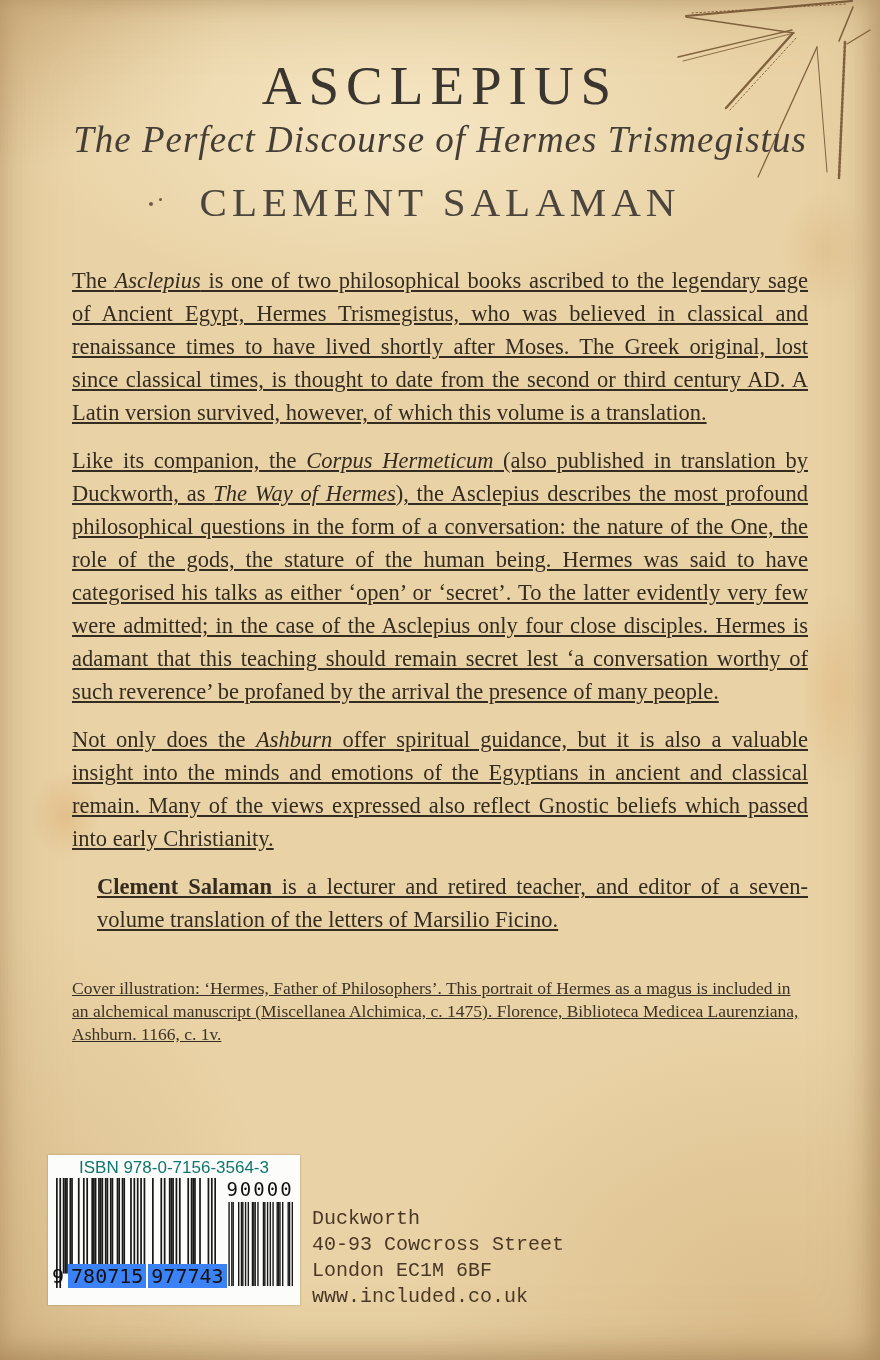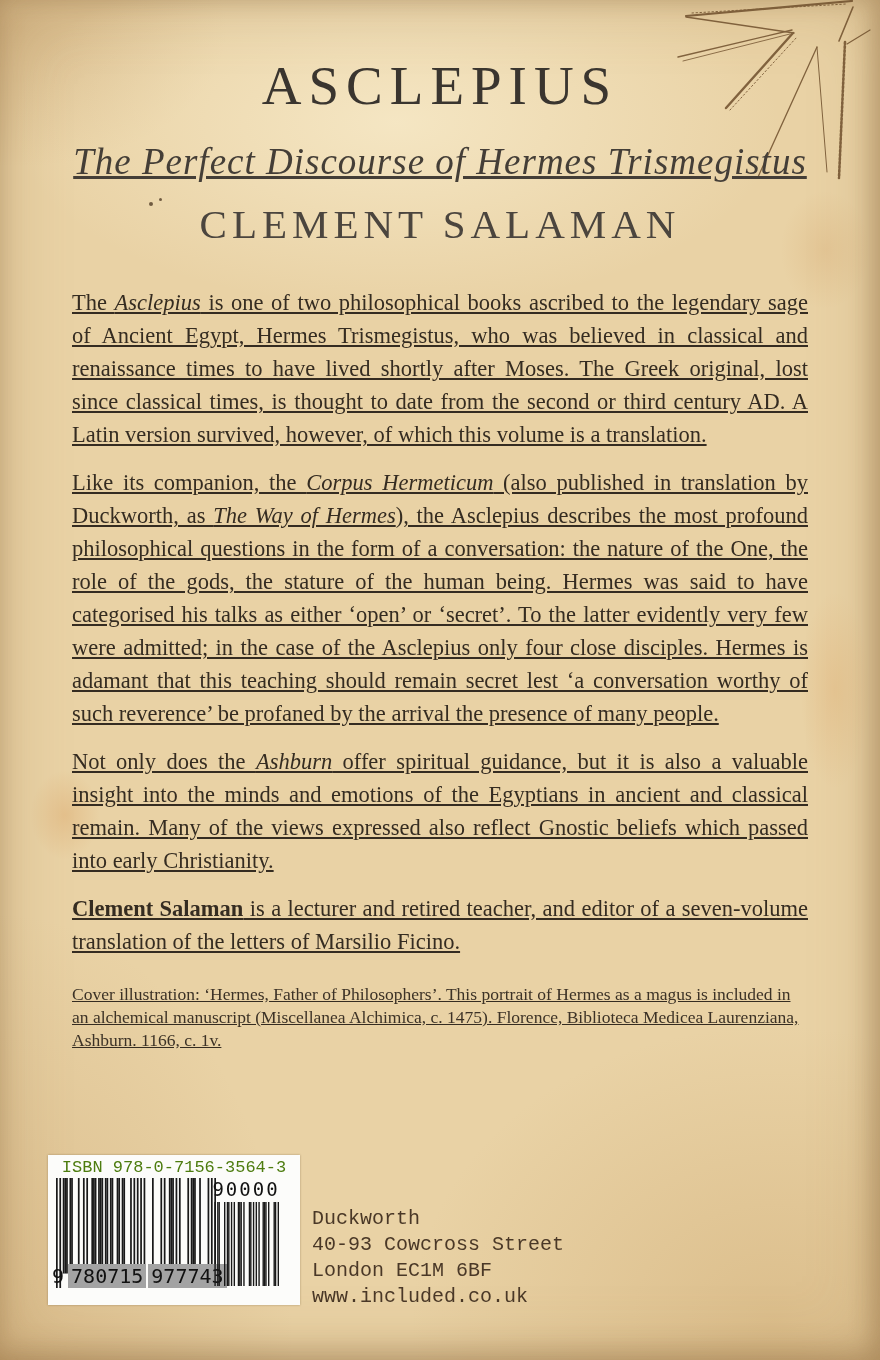--- a/index.html
+++ b/index.html
@@ -27,64 +27,64 @@
   .stain.s3{left:780px;top:190px;width:90px;height:120px;background:radial-gradient(rgba(190,120,50,.14),rgba(190,120,50,0) 70%);}
   .speck{position:absolute;width:4px;height:4px;border-radius:50%;background:rgba(70,50,30,.75);}
   .sketch{position:absolute;top:0;right:0;width:240px;height:200px;}
 
   header{position:relative;text-align:center;padding-top:56px;}
   .title{
     margin:0;font-weight:400;font-size:55px;line-height:60px;
     letter-spacing:7px;color:#3a352f;
   }
   .subtitle{
-    margin-top:24px;font-style:italic;font-size:37px;line-height:44px;
-    color:#443e37;letter-spacing:1px;text-decoration:underline;
+    margin-top:2px;font-style:italic;font-size:37px;line-height:44px;
+    color:#443e37;letter-spacing:1px;
   }
   .author{
     margin-top:16px;font-size:41px;line-height:48px;
     letter-spacing:5px;color:#4b453e;
   }
 
   main{position:relative;margin:38px 72px 0 72px;text-decoration:underline;}
   main p{
     margin:0 0 15px 0;
     font-size:22.5px;line-height:33px;
     text-align:justify;
   }
-  main p.bio{margin-bottom:0;}
+  main p.bio{margin-bottom:0;margin-left:25px;}
   .seg-italic{font-style:italic;}
   .seg-bold{font-weight:bold;}
   .caption{
-    margin-top:25px;
+    margin-top:41px;
     font-size:17.5px;line-height:23px;
     text-align:left;color:#3c3226;
     max-width:730px;
   }
 
   .barcode-box{
     position:absolute;left:48px;top:1155px;width:252px;height:150px;
     background:#fcfcfa;box-shadow:0 0 2px rgba(80,60,30,.4);
   }
   .isbn-row{
     margin-top:3px;text-align:center;
-    font-family:Liberation Mono, monospace;
-    font-size:17px;line-height:20px;color:#4d7c0f;letter-spacing:0px;
+    font-family:Liberation Sans, sans-serif;
+    font-size:17px;line-height:20px;color:#0f766e;letter-spacing:0px;
     white-space:nowrap;
   }
   .main-code{position:absolute;left:8px;top:23px;width:162px;height:124px;}
   .main-code svg{position:absolute;left:0;top:0;width:160px;height:110px;}
   .digits{
     position:absolute;left:-4px;top:86px;width:100%;
     display:flex;align-items:flex-start;
     font-family:"DejaVu Sans Mono",monospace;font-size:20px;line-height:24px;color:#111;
   }
   .digits .lead{padding-right:2px;}
-  .digits .grp{background:#a3a3a3;padding:0 3px;margin-left:2px;}
-  .addon{position:absolute;left:164px;top:24px;width:68px;text-align:center;}
+  .digits .grp{background:#3b82f6;padding:0 3px;margin-left:2px;}
+  .addon{position:absolute;left:178px;top:24px;width:68px;text-align:center;}
   .addon-label{
     font-family:"DejaVu Sans Mono",monospace;font-size:19px;line-height:21px;
     letter-spacing:2px;color:#111;white-space:nowrap;
   }
   .addon svg{margin-top:2px;width:66px;height:84px;display:block;margin-left:auto;margin-right:auto;}
   svg.bars rect{fill:#191919;}
 
   .publisher{
     position:absolute;left:312px;top:1206px;
     font-size:20px;line-height:26px;color:#4a3827;font-family:Liberation Mono, monospace;

